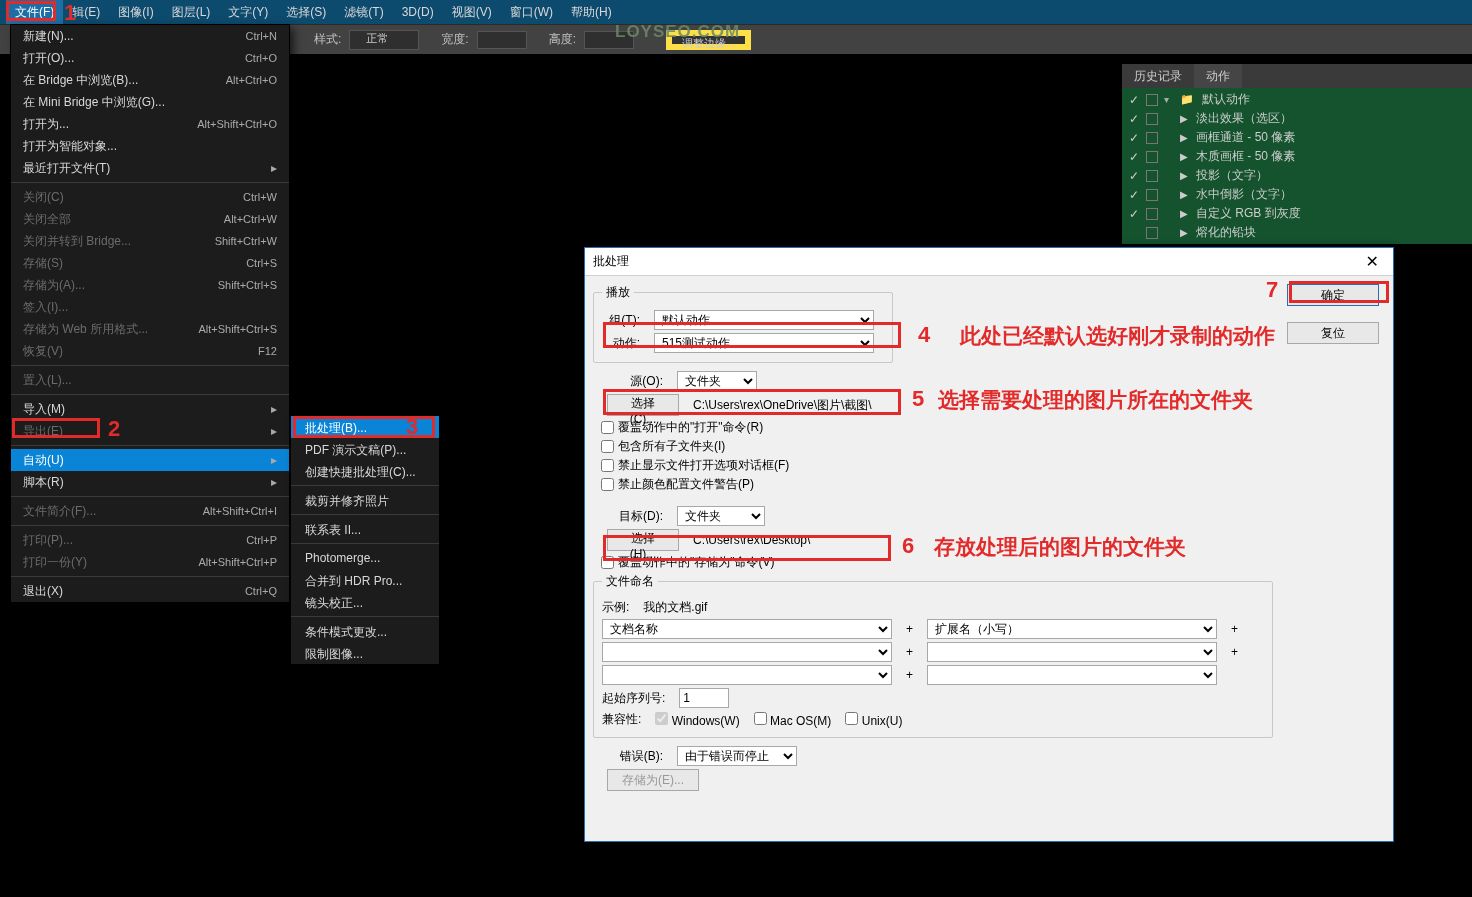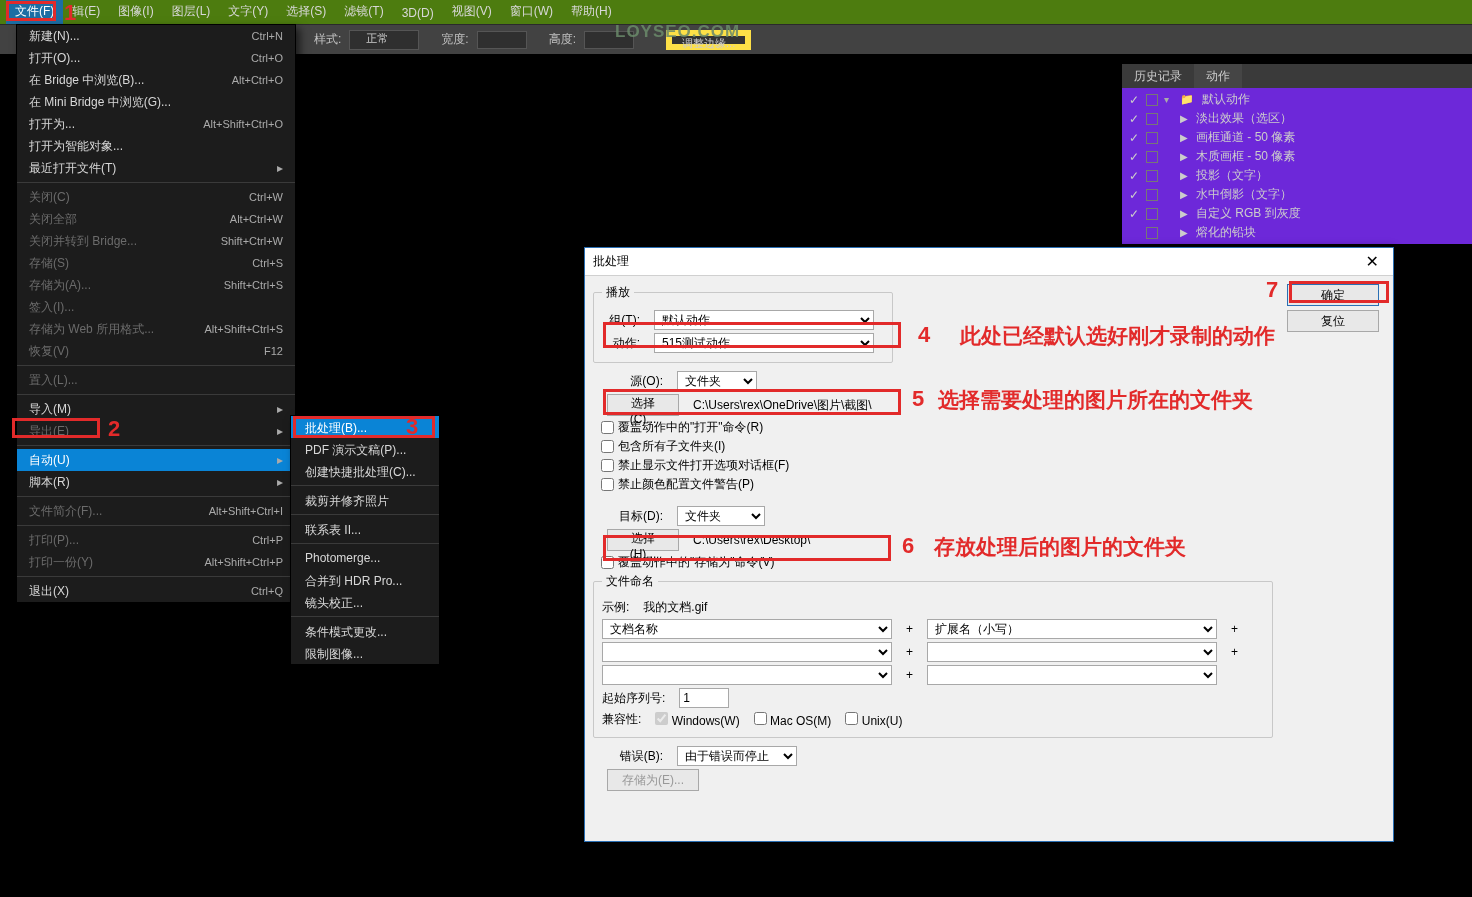--- a/index.html
+++ b/index.html
@@ -8,22 +8,22 @@
     background: #000;
     font-family: "Microsoft YaHei", Arial, sans-serif;
     font-size: 12px;
     color: #d0d0d0;
     position: relative;
     overflow: hidden;
   }
   
   .menubar {
     position: absolute; top: 0; left: 0; right: 0; height: 24px;
-    background: #4d7c0f;
-    display: flex; align-items: flex-end;
+    background: #0c4a6e;
+    display: flex; align-items: center;
     padding-left: 6px;
     color: #d8d8d8;
   }
   .menubar .mitem { padding: 4px 9px; cursor: default; }
   .menubar .mitem.active { background: #1c6ea4; color: #fff; }
   .toolbar2 {
     position: absolute; top: 24px; left: 0; right: 0; height: 30px;
     background: #424242; border-top: 1px solid #2a2a2a;
     display: flex; align-items: center; gap: 8px; padding-left: 300px;
     color: #c0c0c0;
@@ -42,39 +42,39 @@
     height: 20px; font-size: 11px; padding: 0 10px; margin-left: 24px;
   }
   .watermark {
     position: absolute; top: 22px; left: 615px;
     color: #6a8a6a; font-weight: bold; font-size: 17px; letter-spacing: 1px;
     opacity:.85;
   }
   
   .panels {
     position: absolute; top: 64px; right: 0; width: 350px;
-    background: #6d28d9;
+    background: #14532d;
   }
   .ptabs { display: flex; height: 24px; background: #3a3a3a; }
   .ptab { padding: 4px 12px; color: #ccc; }
   .ptab.active { background: #454545; }
   .plist { padding: 2px 0; }
   .prow {
     display: flex; align-items: center; height: 19px; padding: 0 6px; gap: 6px;
     color: #ccc;
   }
   .prow .ck { width: 12px; text-align: center; color: #ccc; }
   .prow .box { width: 12px; height: 12px; border: 1px solid #777; }
   .prow .dd { width: 10px; color: #aaa; font-size:10px; }
   .prow .fld { width: 16px; color: #c6a85a; font-size:11px; }
   .prow .arr { width: 10px; font-size:10px; }
   .prow .txt { flex: 1; }
   
   .dd1 {
-    position: absolute; top: 24px; left: 16px; width: 280px;
+    position: absolute; top: 24px; left: 10px; width: 280px;
     background: #1c1c1c; color: #d8d8d8;
     border: 1px solid #000;
     box-shadow: 4px 4px 8px rgba(0,0,0,.6);
   }
   .dd1 .row {
     display: flex; justify-content: space-between; align-items: center;
     padding: 4px 12px; height: 22px;
   }
   .dd1 .row.sub::after { content: "▸"; margin-left: auto; color: #aaa; }
   .dd1 .row.dim { color: #6b6b6b; }
@@ -115,21 +115,21 @@
   select, input[type=text] {
     font-size: 12px; height: 20px; border: 1px solid #a8a8a8; background: #fff;
     padding: 0 3px;
   }
   .winbtn {
     height: 22px; border: 1px solid #a8a8a8; background: #e8e8e8;
     padding: 0 14px; font-size: 12px;
   }
   .chk input { margin-right: 4px; vertical-align: middle; }
   .chk { font-size: 12px; margin: 2px 0 2px 8px; display: block; }
-  .dlg-btns { position: absolute; top: 8px; right: 14px; display: flex; flex-direction: column; gap: 4px; }
+  .dlg-btns { position: absolute; top: 8px; right: 14px; display: flex; flex-direction: column; gap: 16px; }
   .dlg-btns .winbtn { width: 92px; }
   
   .hlbox { position: absolute; border: 3px solid #e22a2a; pointer-events: none; }
   .ann {
     position: absolute; color: #e22a2a; font-weight: bold; font-size: 22px;
     pointer-events: none;
   }
 </style>
 </head>
 <body>

